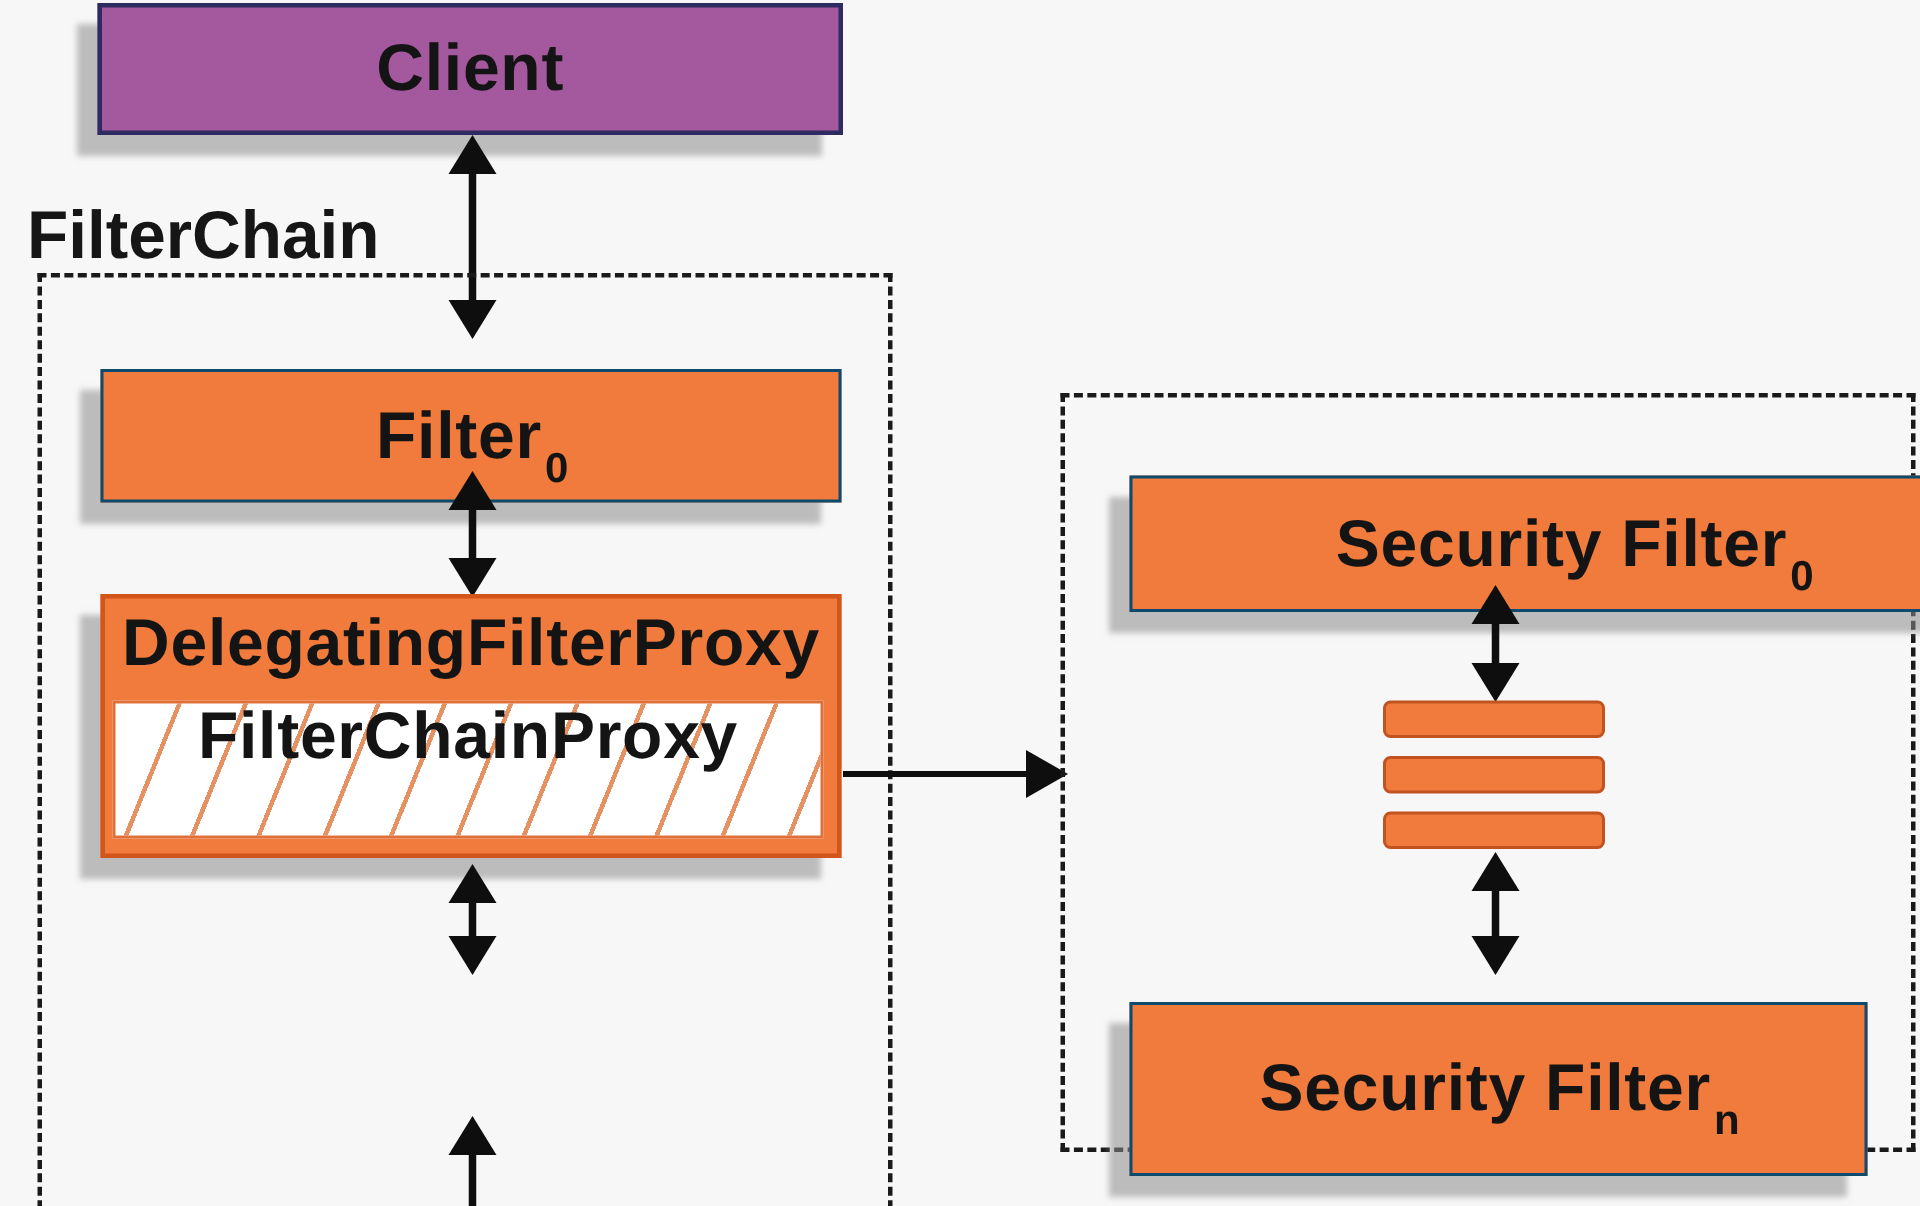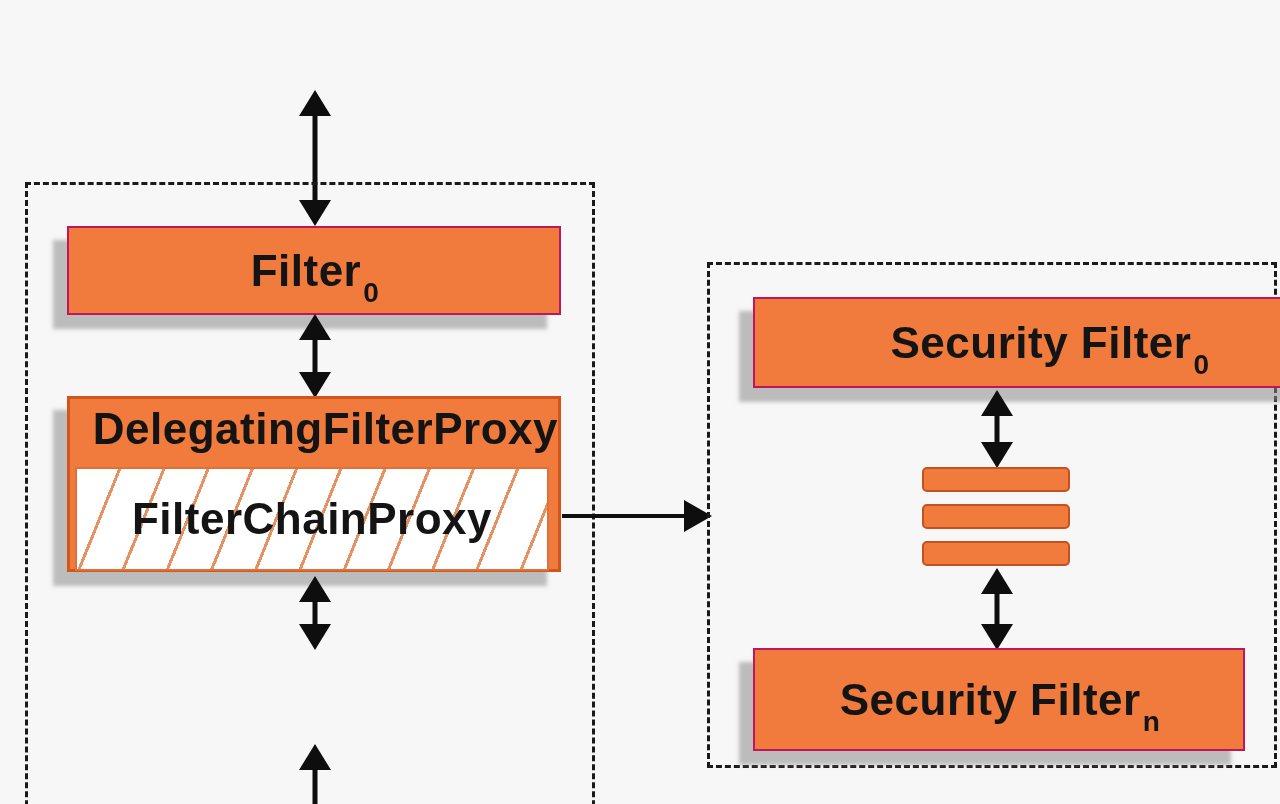--- a/index.html
+++ b/index.html
@@ -23,21 +23,22 @@
     justify-content: center;
     box-sizing: border-box;
     box-shadow: -14px 14px 4px rgba(140,140,140,0.55);
   }
   .node.purple {
     background: #a4589e;
     border: 3px solid #2e2b60;
   }
   .node.orange {
     background: #f07b3c;
-    border: 2px solid #be185d;
+    border: 2px solid #0c4a6e;
+    margin-top: 20px;
   }
   .node-label {
     font-weight: bold;
     font-size: 44px;
     color: #141414;
     letter-spacing: 0.5px;
     white-space: nowrap;
     line-height: 1;
   }
   .sub {
@@ -69,34 +70,34 @@
     position: absolute;
     left: 67px; top: 396px; width: 494px; height: 176px;
     background: #f07b3c;
     border: 3px solid #d2551c;
     box-sizing: border-box;
     box-shadow: -14px 14px 4px rgba(140,140,140,0.55);
   }
   #dfp-title {
     position: absolute;
     left: 0; right: 0; top: 8px;
-    text-align: right;
+    text-align: center;
   }
   #fcp-box {
     position: absolute;
-    left: 5px; right: 9px; top: 68px; height: 104px;
+    left: 5px; right: 9px; top: 68px; height: 92px;
     background:
       repeating-linear-gradient(112deg,
         rgba(0,0,0,0) 0px, rgba(0,0,0,0) 38px,
         #e69161 38px, #e69161 41px);
     background-color: #ffffff;
     border: 2px solid #e0703a;
     box-sizing: border-box;
     display: flex;
-    align-items: center;
+    align-items: flex-start;
     justify-content: center;
   }
 
   
   .mini-bar {
     position: absolute;
     left: 922px;
     width: 148px;
     height: 25px;
     background: #f07b3c;
@@ -141,27 +142,31 @@
     border-top: 16px solid transparent;
     border-bottom: 16px solid transparent;
     border-left: 28px solid #0e0e0e;
   }
 </style>
 </head>
 <body>
 
 <div id="stage">
 
+  <div class="node purple" style="left:65px; top:2px; width:497px; height:88px;">
+    <span class="node-label">Client</span>
+  </div>
 
   <div class="varrow" style="left:299px; top:90px; height:136px;">
     <div class="head up"></div>
     <div class="shaft"></div>
     <div class="head down"></div>
   </div>
 
+  <div class="section-title" style="left:18px; top:134px;">FilterChain</div>
 
   <div class="dashed-frame" style="left:25px; top:182px; width:570px; height:660px;"></div>
 
   <div class="node orange" style="left:67px; top:226px; width:494px; height:89px;">
     <span class="node-label">
       <span>Filter</span><span class="sub">0</span>
     </span>
   </div>
 
   <div class="varrow" style="left:299px; top:314px; height:84px;">
@@ -213,19 +218,19 @@
   <div class="mini-bar" style="top:467px;"></div>
   <div class="mini-bar" style="top:504px;"></div>
   <div class="mini-bar" style="top:541px;"></div>
 
   <div class="varrow" style="left:981px; top:568px; height:82px;">
     <div class="head up"></div>
     <div class="shaft" style="top:18px; bottom:18px;"></div>
     <div class="head down"></div>
   </div>
 
-  <div class="node orange" style="left:753px; top:648px; width:492px; height:103px;">
+  <div class="node orange" style="left:753px; top:648px; width:492px; height:116px;">
     <span class="node-label">
       <span>Security Filter</span><span class="sub">n</span>
     </span>
   </div>
 
 </div>
 
 </body></html>

